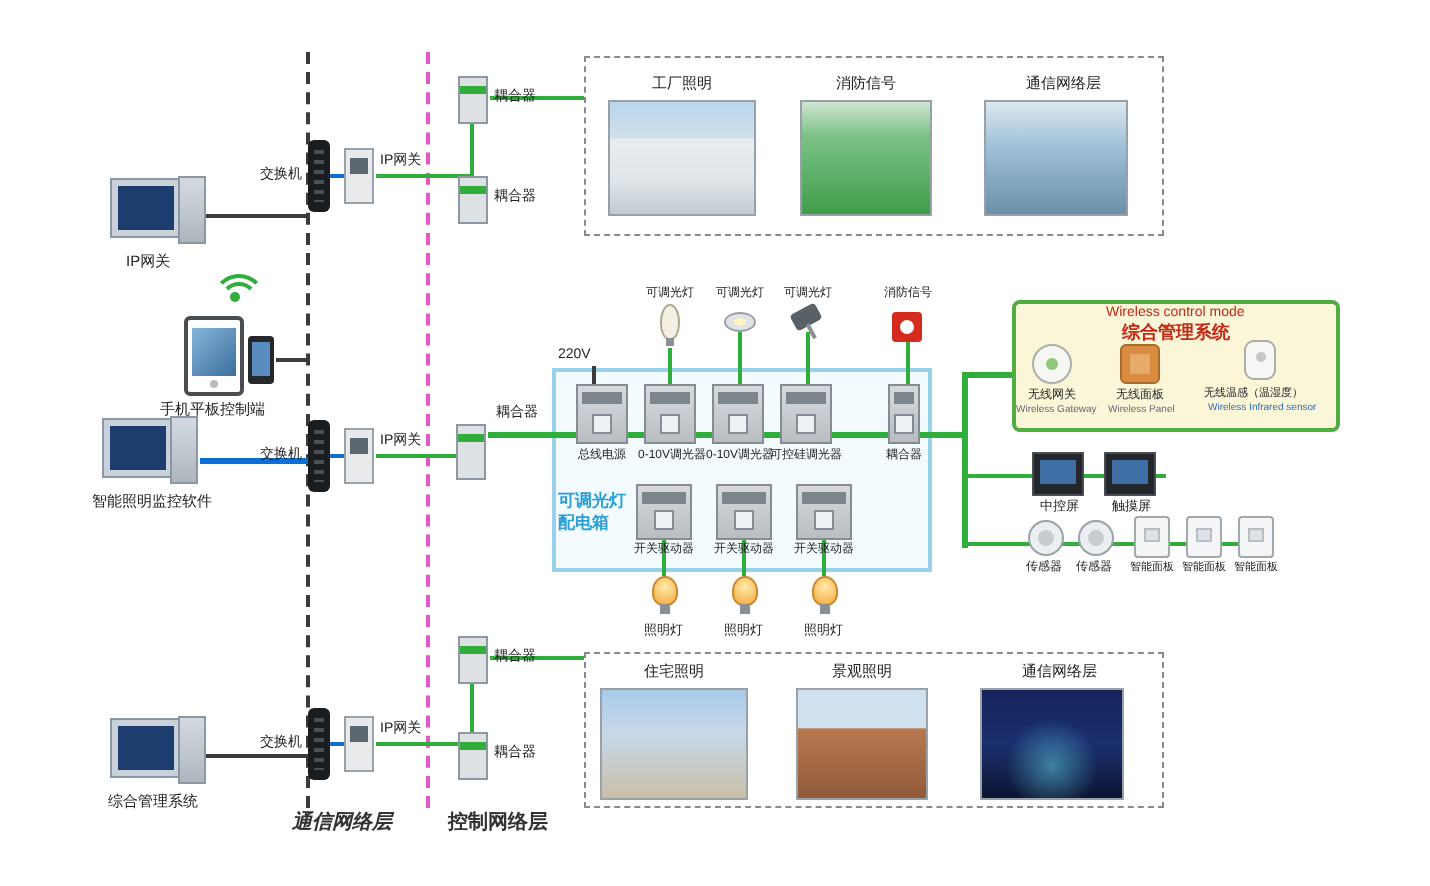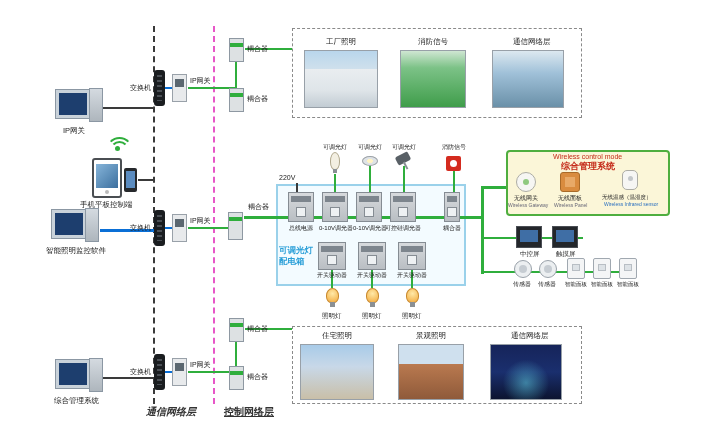--- a/index.html
+++ b/index.html
@@ -76,21 +76,21 @@
 </style>
 </head>
 <body>
 
 <div class="diagram">
 
 
   <div class="vdash" style="left:153px;top:26px;height:378px;"></div>
   <div class="vdash pink" style="left:213px;top:26px;height:378px;"></div>
   <div class="lbl layer" style="left:146px;top:406px;font-style:italic;">通信网络层</div>
-  <div class="lbl layer" style="left:224px;top:406px;text-decoration:underline;">控制网络层</div>
+  <div class="lbl layer" style="left:224px;top:406px;">控制网络层</div>
 
   <div class="computer" style="left:56px;top:88px;"></div>
   <div class="lbl s75" style="left:63px;top:127px;">IP网关</div>
 
   <div class="wifi" style="left:115px;top:146px;"></div>
   <div class="tablet" style="left:92px;top:158px;"></div>
   <div class="phone" style="left:124px;top:168px;"></div>
   <div class="lbl s75" style="left:80px;top:201px;">手机平板控制端</div>
 
   <div class="computer" style="left:52px;top:208px;"></div>

